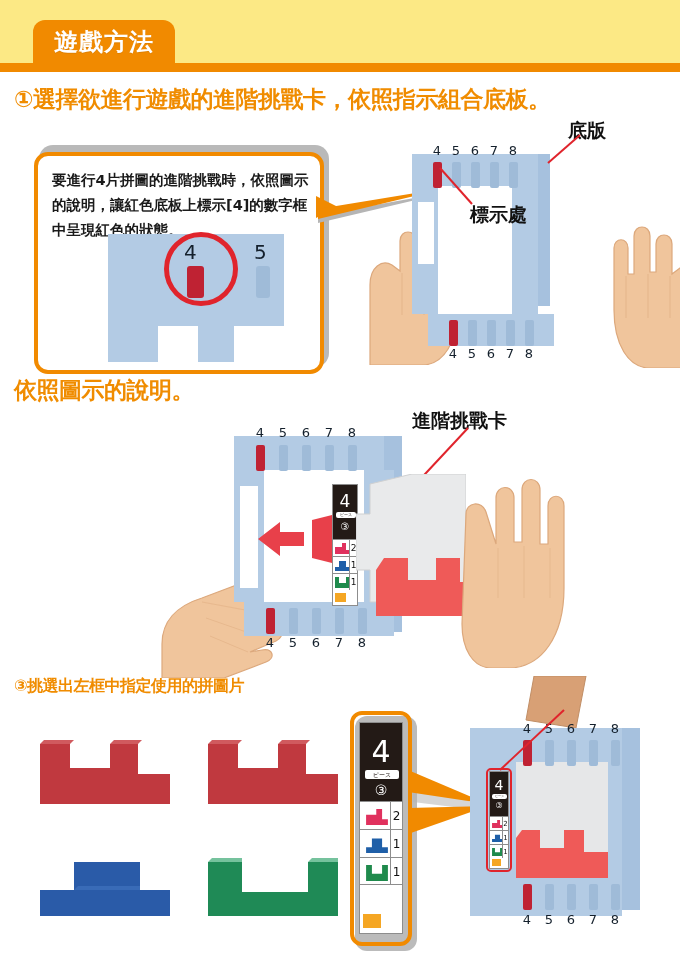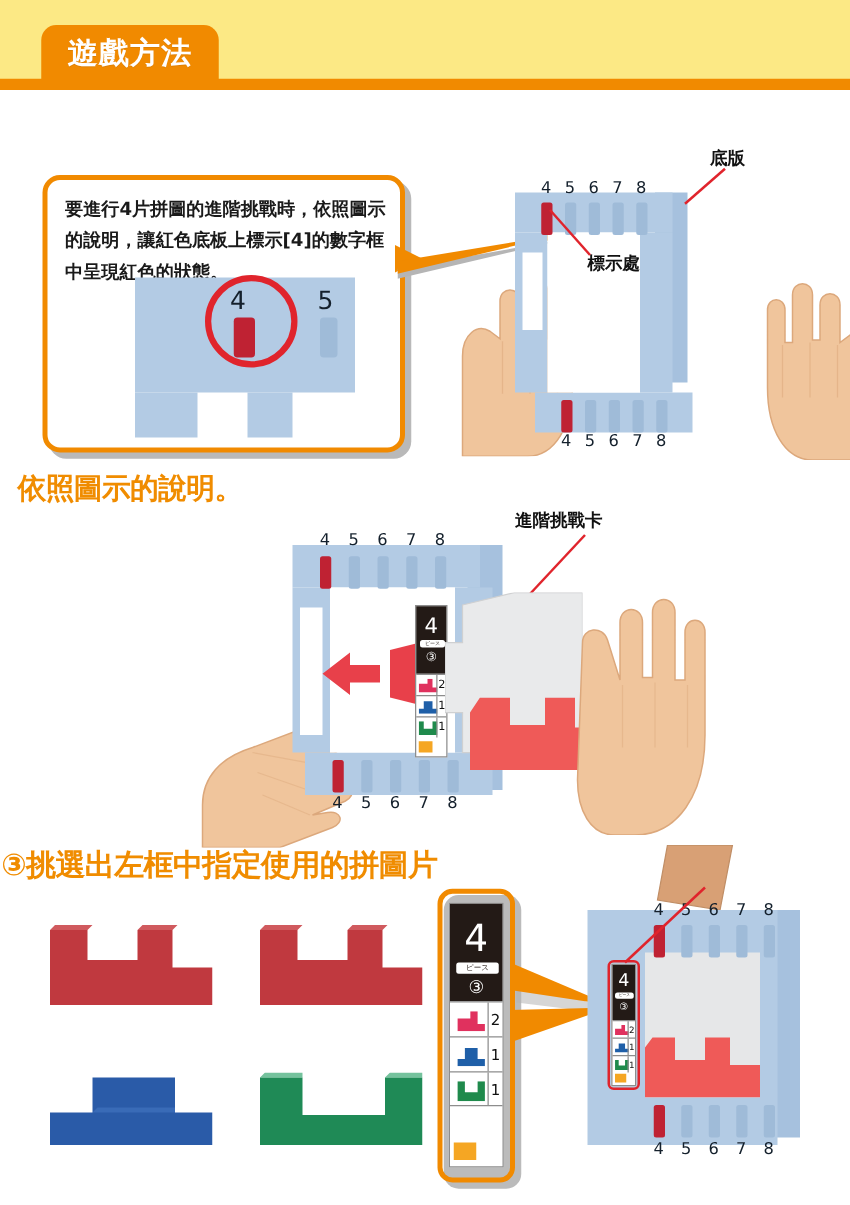--- a/index.html
+++ b/index.html
@@ -24,29 +24,29 @@
     text-shadow:0 1px 0 rgba(0,0,0,.08);
   }
 
   
   .sec-head{
     position:absolute;color:#f08c00;font-weight:bold;
     white-space:nowrap;letter-spacing:-0.5px;
   }
   #h1{left:14px;top:84px;font-size:23px;}
   #h2{left:14px;top:375px;font-size:23px;}
-  #h3{left:1px;top:676px;font-size:24px;}
+  #h3{left:14px;top:676px;font-size:16px;}
 
   
   .bubble-shadow{
     position:absolute;left:39px;top:145px;width:290px;height:222px;
     background:#b9b9b9;border-radius:14px;
   }
   .bubble{
-    position:absolute;left:34px;top:140px;width:290px;height:222px;
+    position:absolute;left:34px;top:152px;width:290px;height:222px;
     background:#ffffff;border:4px solid #f18a00;border-radius:14px;
     box-sizing:border-box;
   }
   .bubble-text{
     position:absolute;left:14px;top:12px;width:266px;
     font-size:14.5px;line-height:25px;color:#1a1a1a;font-weight:bold;
   }
   
   .bubble-tail{
     position:absolute;left:316px;top:196px;width:0;height:0;
@@ -75,21 +75,21 @@
   .board-wrap{position:absolute;}
   .bd-plate{position:absolute;background:#b3cbe4;}
   .bd-plate-dk{position:absolute;background:#a6c1de;}
   .bd-window{position:absolute;background:#ffffff;}
   .bd-window-gray{position:absolute;background:#e6e7e8;}
   .slot{position:absolute;width:9px;height:26px;background:#9fbbd8;border-radius:2px;}
   .slot.red{background:#bf2233;}
   .num{position:absolute;font-size:13px;color:#14202c;width:14px;text-align:center;}
 
   
-  .lbl{position:absolute;font-size:14px;font-weight:bold;color:#111;white-space:nowrap;}
+  .lbl{position:absolute;font-size:19px;font-weight:bold;color:#111;white-space:nowrap;}
   .leader{position:absolute;}
 
   
   .card{position:absolute;background:#ffffff;border:1px solid #8d8d8d;box-sizing:border-box;}
   .card-head{position:absolute;left:0;top:0;right:0;background:#231a16;}
   .card-num{position:absolute;width:100%;text-align:center;color:#fff;font-size:17px;line-height:17px;}
   .card-pill{position:absolute;background:#fff;border-radius:2px;color:#231a16;text-align:center;overflow:hidden;}
   .card-circ{position:absolute;width:100%;text-align:center;color:#fff;font-size:10px;}
   .card-row{position:absolute;left:0;right:0;border-top:1px solid #8d8d8d;box-sizing:border-box;}
   .card-cnt{position:absolute;right:0;top:0;bottom:0;border-left:1px solid #8d8d8d;font-size:9px;text-align:center;box-sizing:border-box;color:#111;}
@@ -115,20 +115,21 @@
 <body>
 
 <div class="page">
 
   <div class="header-band"></div>
   <div class="header-stripe"></div>
   <div class="header-tab">
     <span class="header-tab-label">遊戲方法</span>
   </div>
 
+  <div class="sec-head" id="h1">①選擇欲進行遊戲的進階挑戰卡，依照指示組合底板。</div>
 
   <div class="bubble-shadow"></div>
   <div class="bubble">
     <div class="bubble-text">要進行4片拼圖的進階挑戰時，依照圖示的說明，讓紅色底板上標示[4]的數字框中呈現紅色的狀態。</div>
 
     <div class="inset">
       <div class="inset-body"></div>
       <div class="inset-foot-l"></div>
       <div class="inset-foot-r"></div>
       <div class="inset-grayslot"></div>

